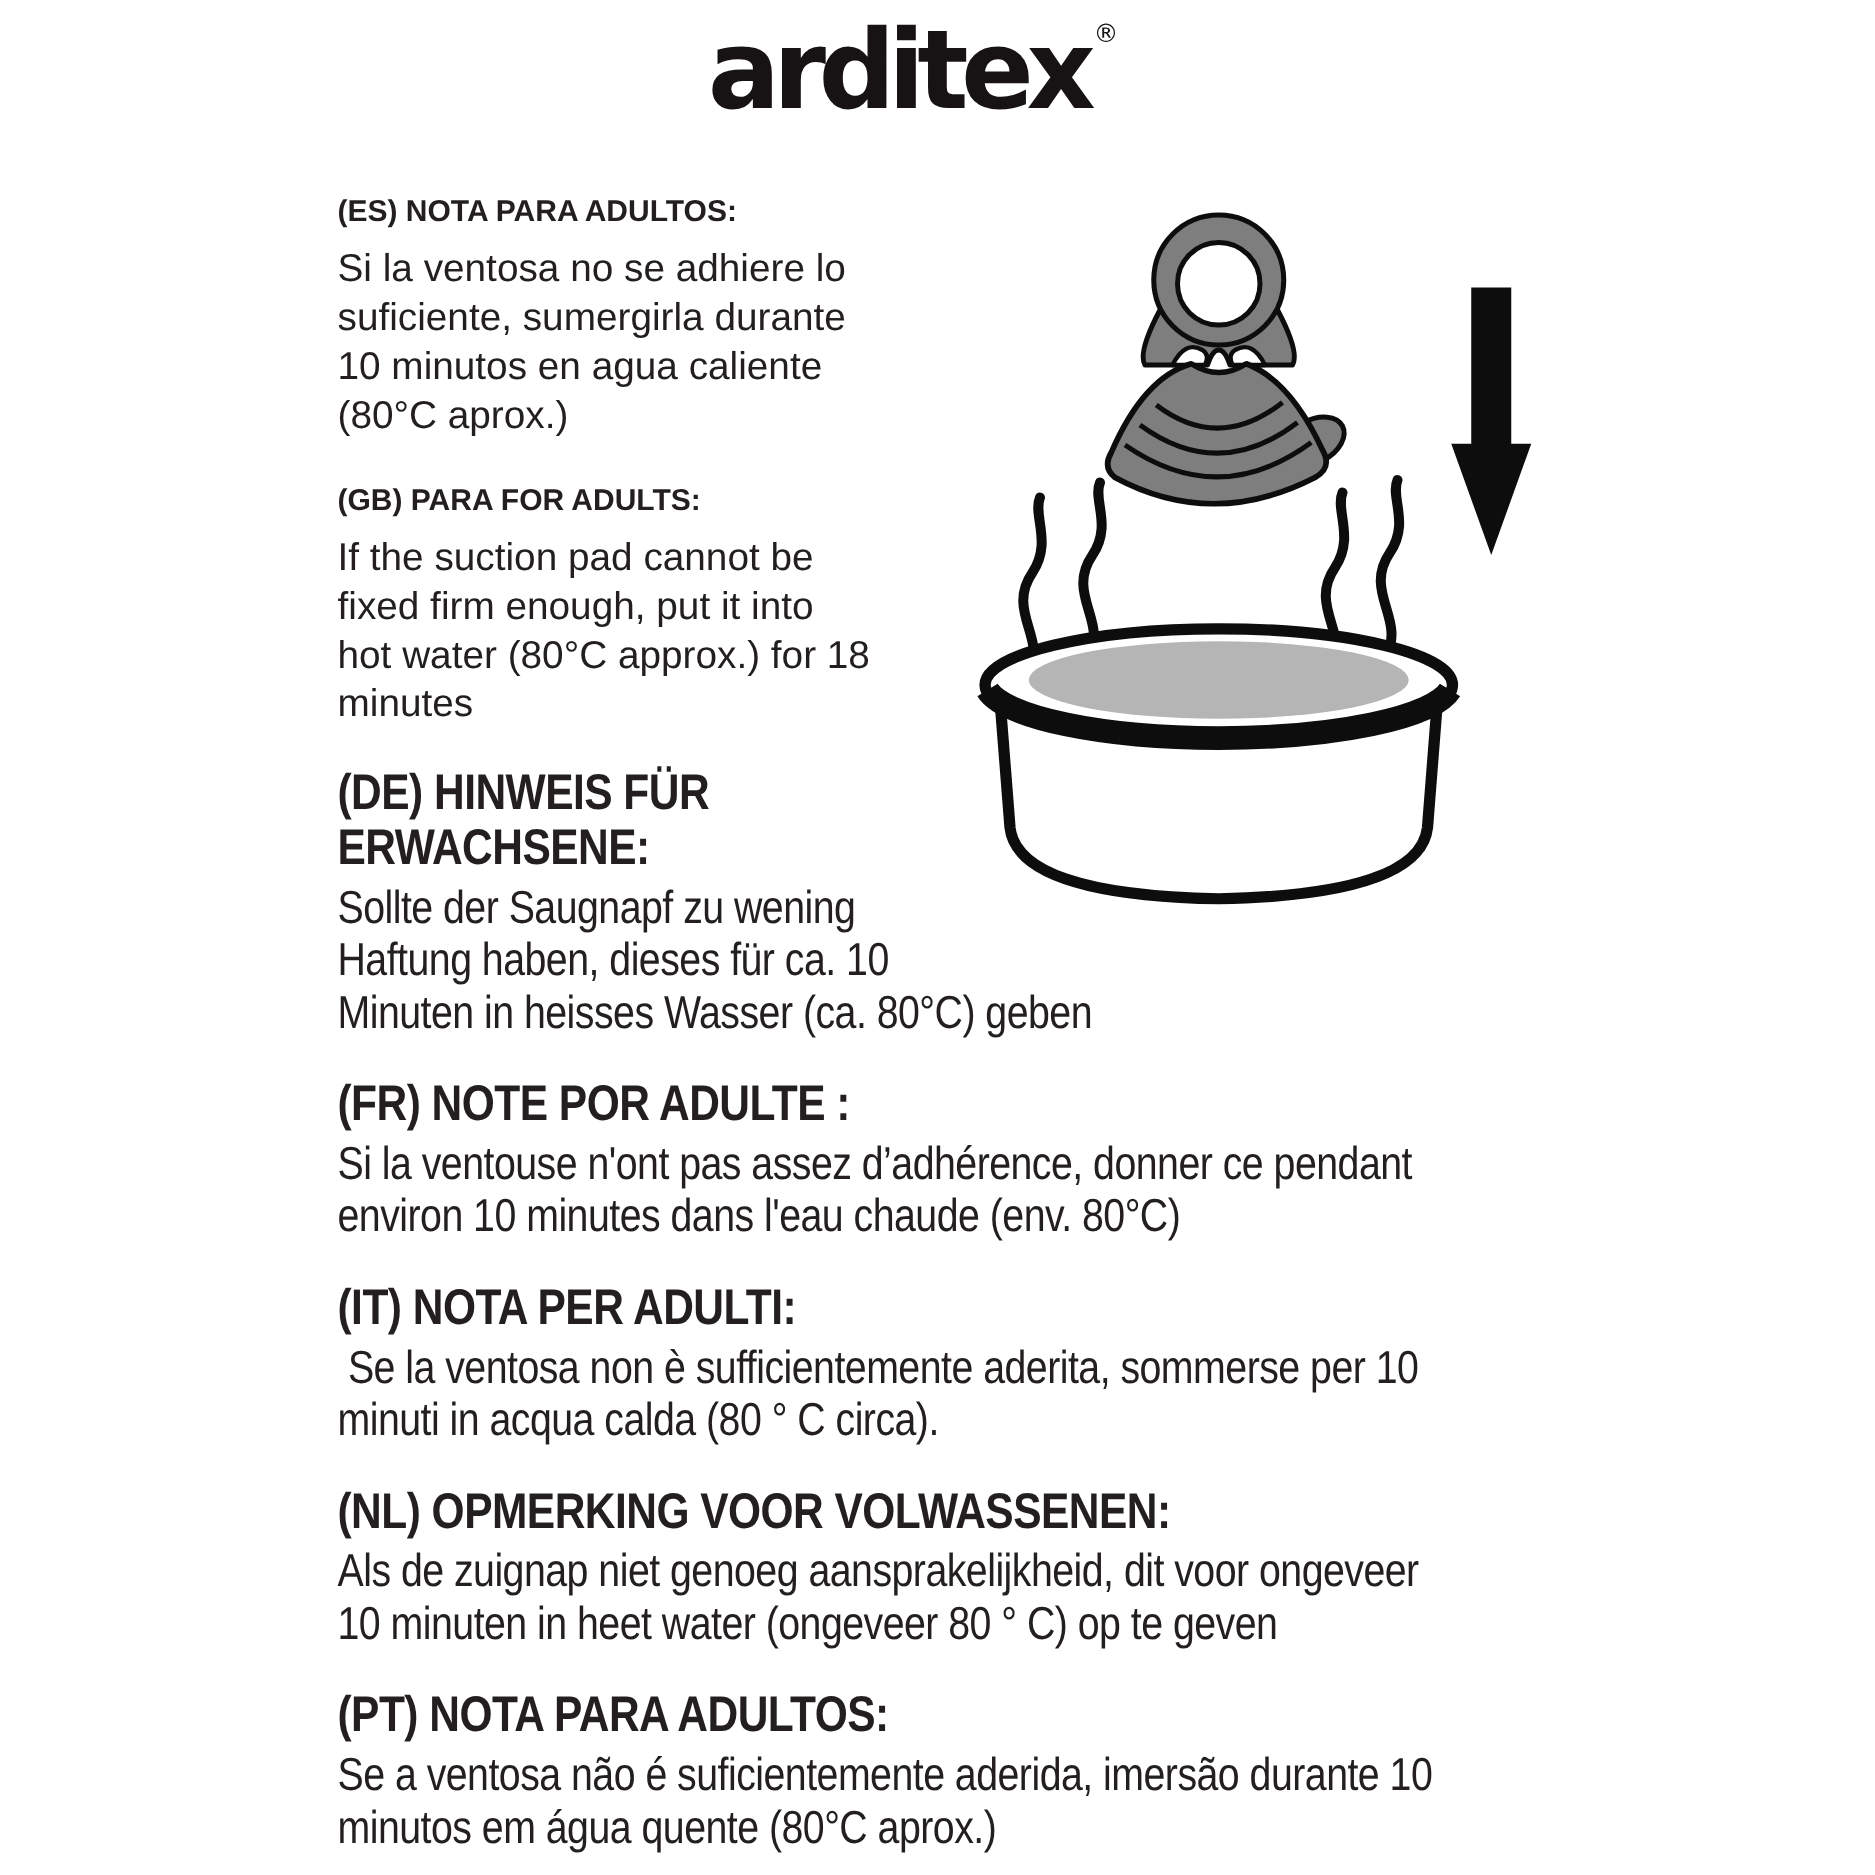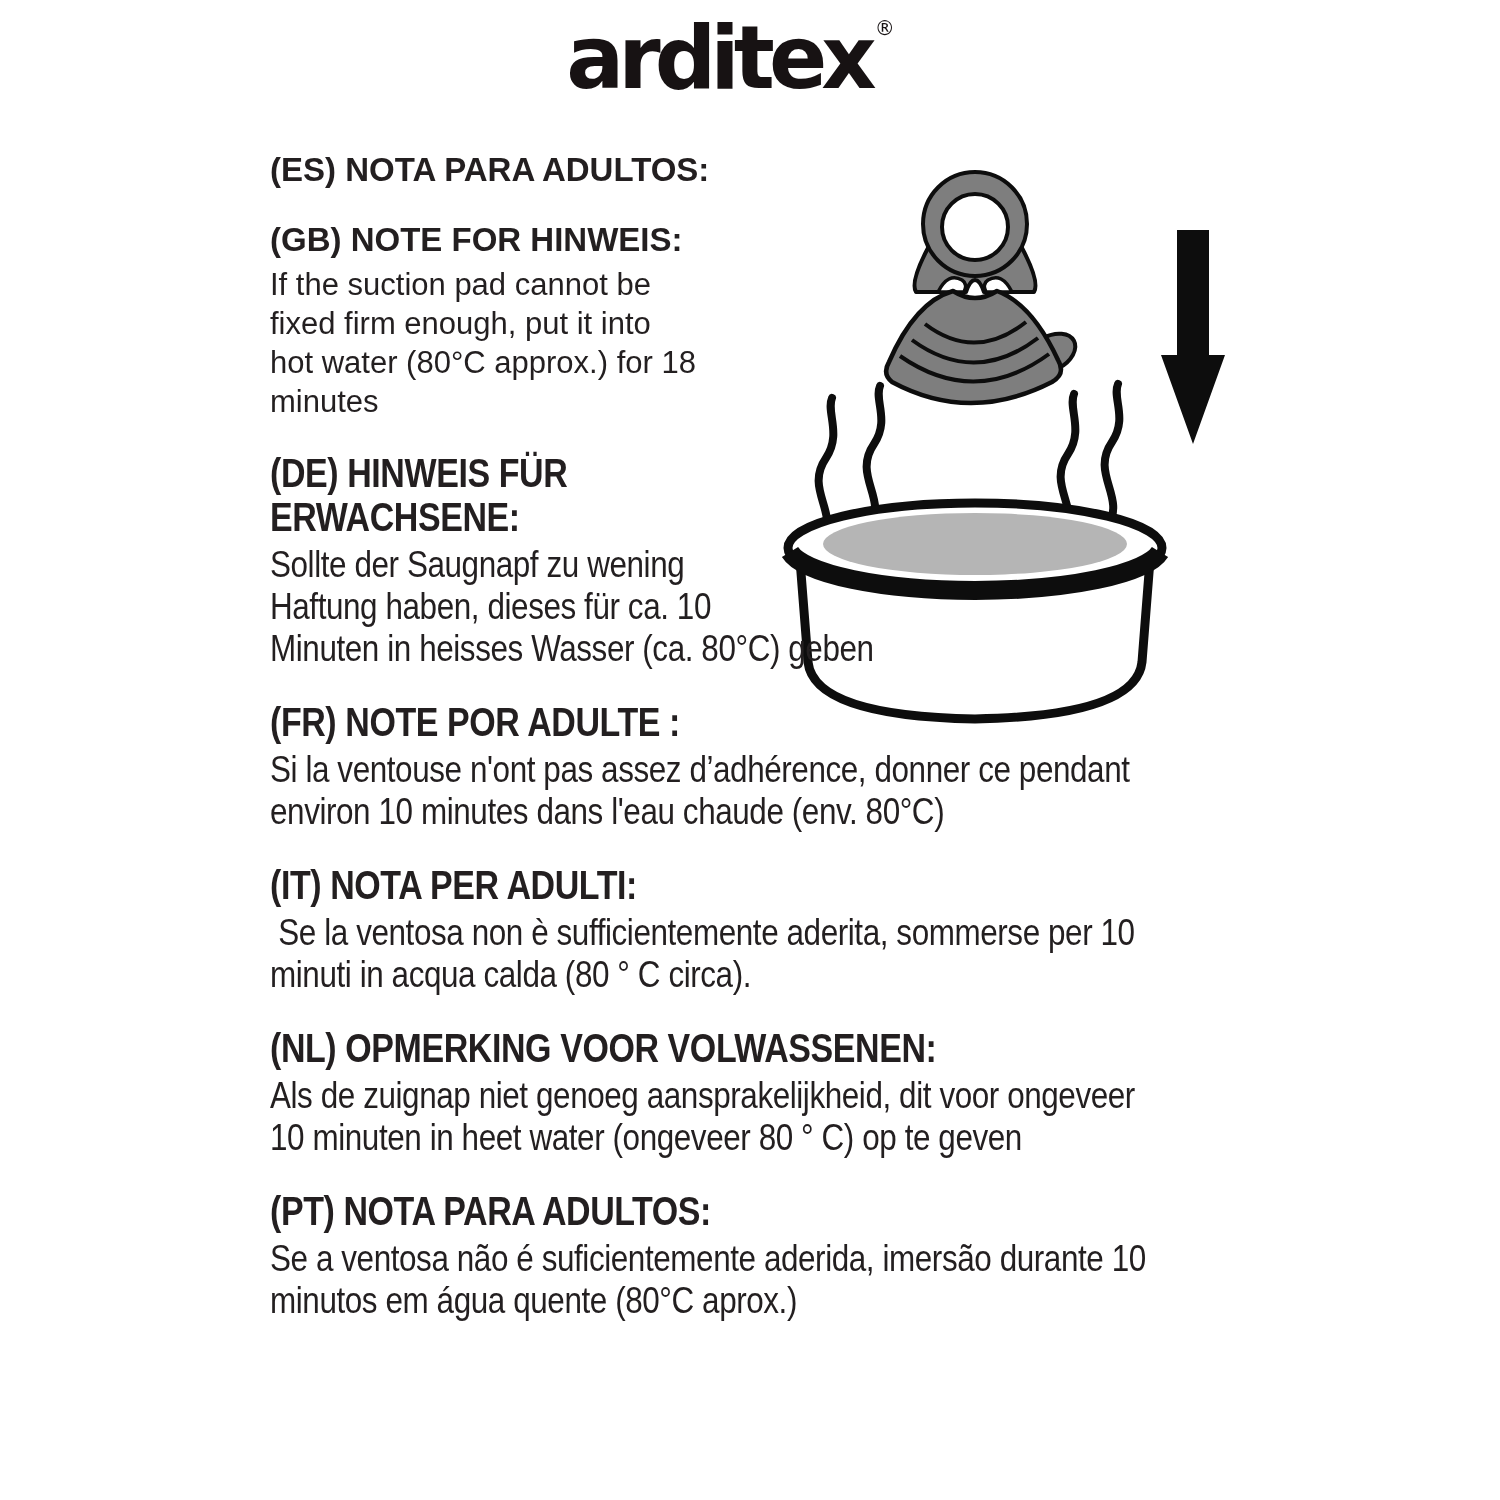--- a/index.html
+++ b/index.html
@@ -37,21 +37,21 @@
   }
 
   
   .notes {
     position: absolute; left: 270px; top: 150px; width: 1210px;
   }
   .note { margin: 0 0 30px 0; }
   .note-heading {
     margin: 0 0 5px 0;
     font-weight: 700;
-    font-size: 33px;
+    font-size: 24px;
     line-height: 40px;
     white-space: pre-wrap;
   }
   .note-body {
     margin: 0;
     font-size: 31px;
     line-height: 39px;
     white-space: pre-wrap;
   }
   
@@ -131,23 +131,27 @@
 
       <ellipse cx="205" cy="384" rx="152" ry="31" fill="#b5b5b5"></ellipse>
 
       <path d="M 20 392 A 187 45 0 0 0 390 392" fill="none" stroke="#0d0d0d" stroke-width="19"></path>
     </g>
   </svg>
 
   <div class="notes">
       <section class="note">
         <h2 class="note-heading">(ES) NOTA PARA ADULTOS:</h2>
+        <p class="note-body">Si la ventosa no se adhiere lo
+suficiente, sumergirla durante
+10 minutos en agua caliente
+(80°C aprox.)</p>
       </section>
       <section class="note">
-        <h2 class="note-heading">(GB) NOTE FOR HINWEIS:</h2>
+        <h2 class="note-heading">(GB) PARA FOR ADULTS:</h2>
         <p class="note-body">If the suction pad cannot be
 fixed firm enough, put it into
 hot water (80°C approx.) for 18
 minutes</p>
       </section>
       <section class="note condensed">
         <h2 class="note-heading">(DE) HINWEIS FÜR
 ERWACHSENE:</h2>
         <p class="note-body">Sollte der Saugnapf zu wening
 Haftung haben, dieses für ca. 10

